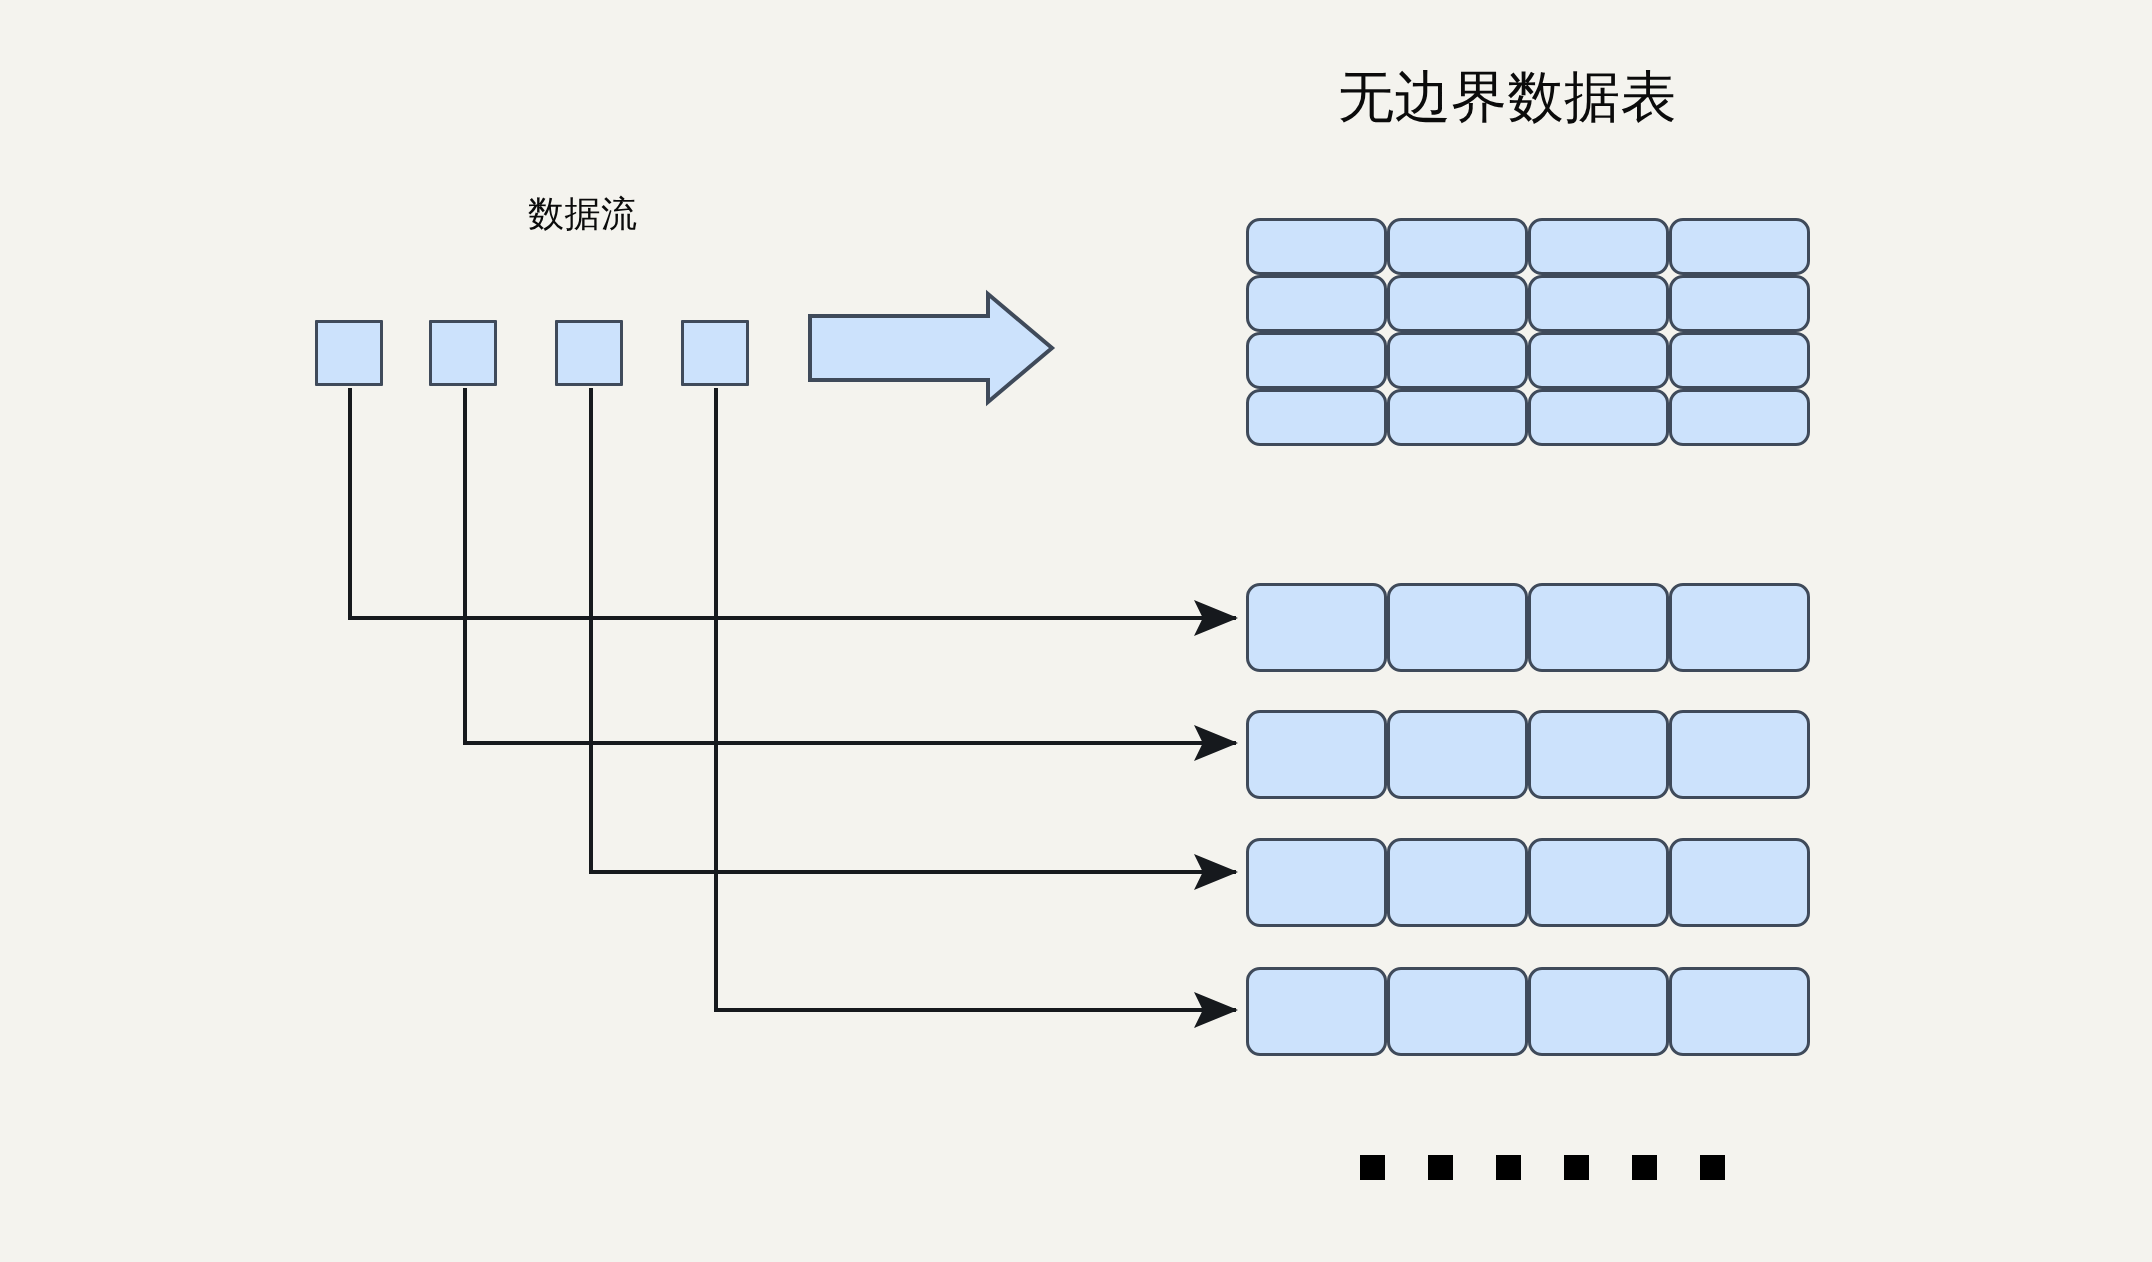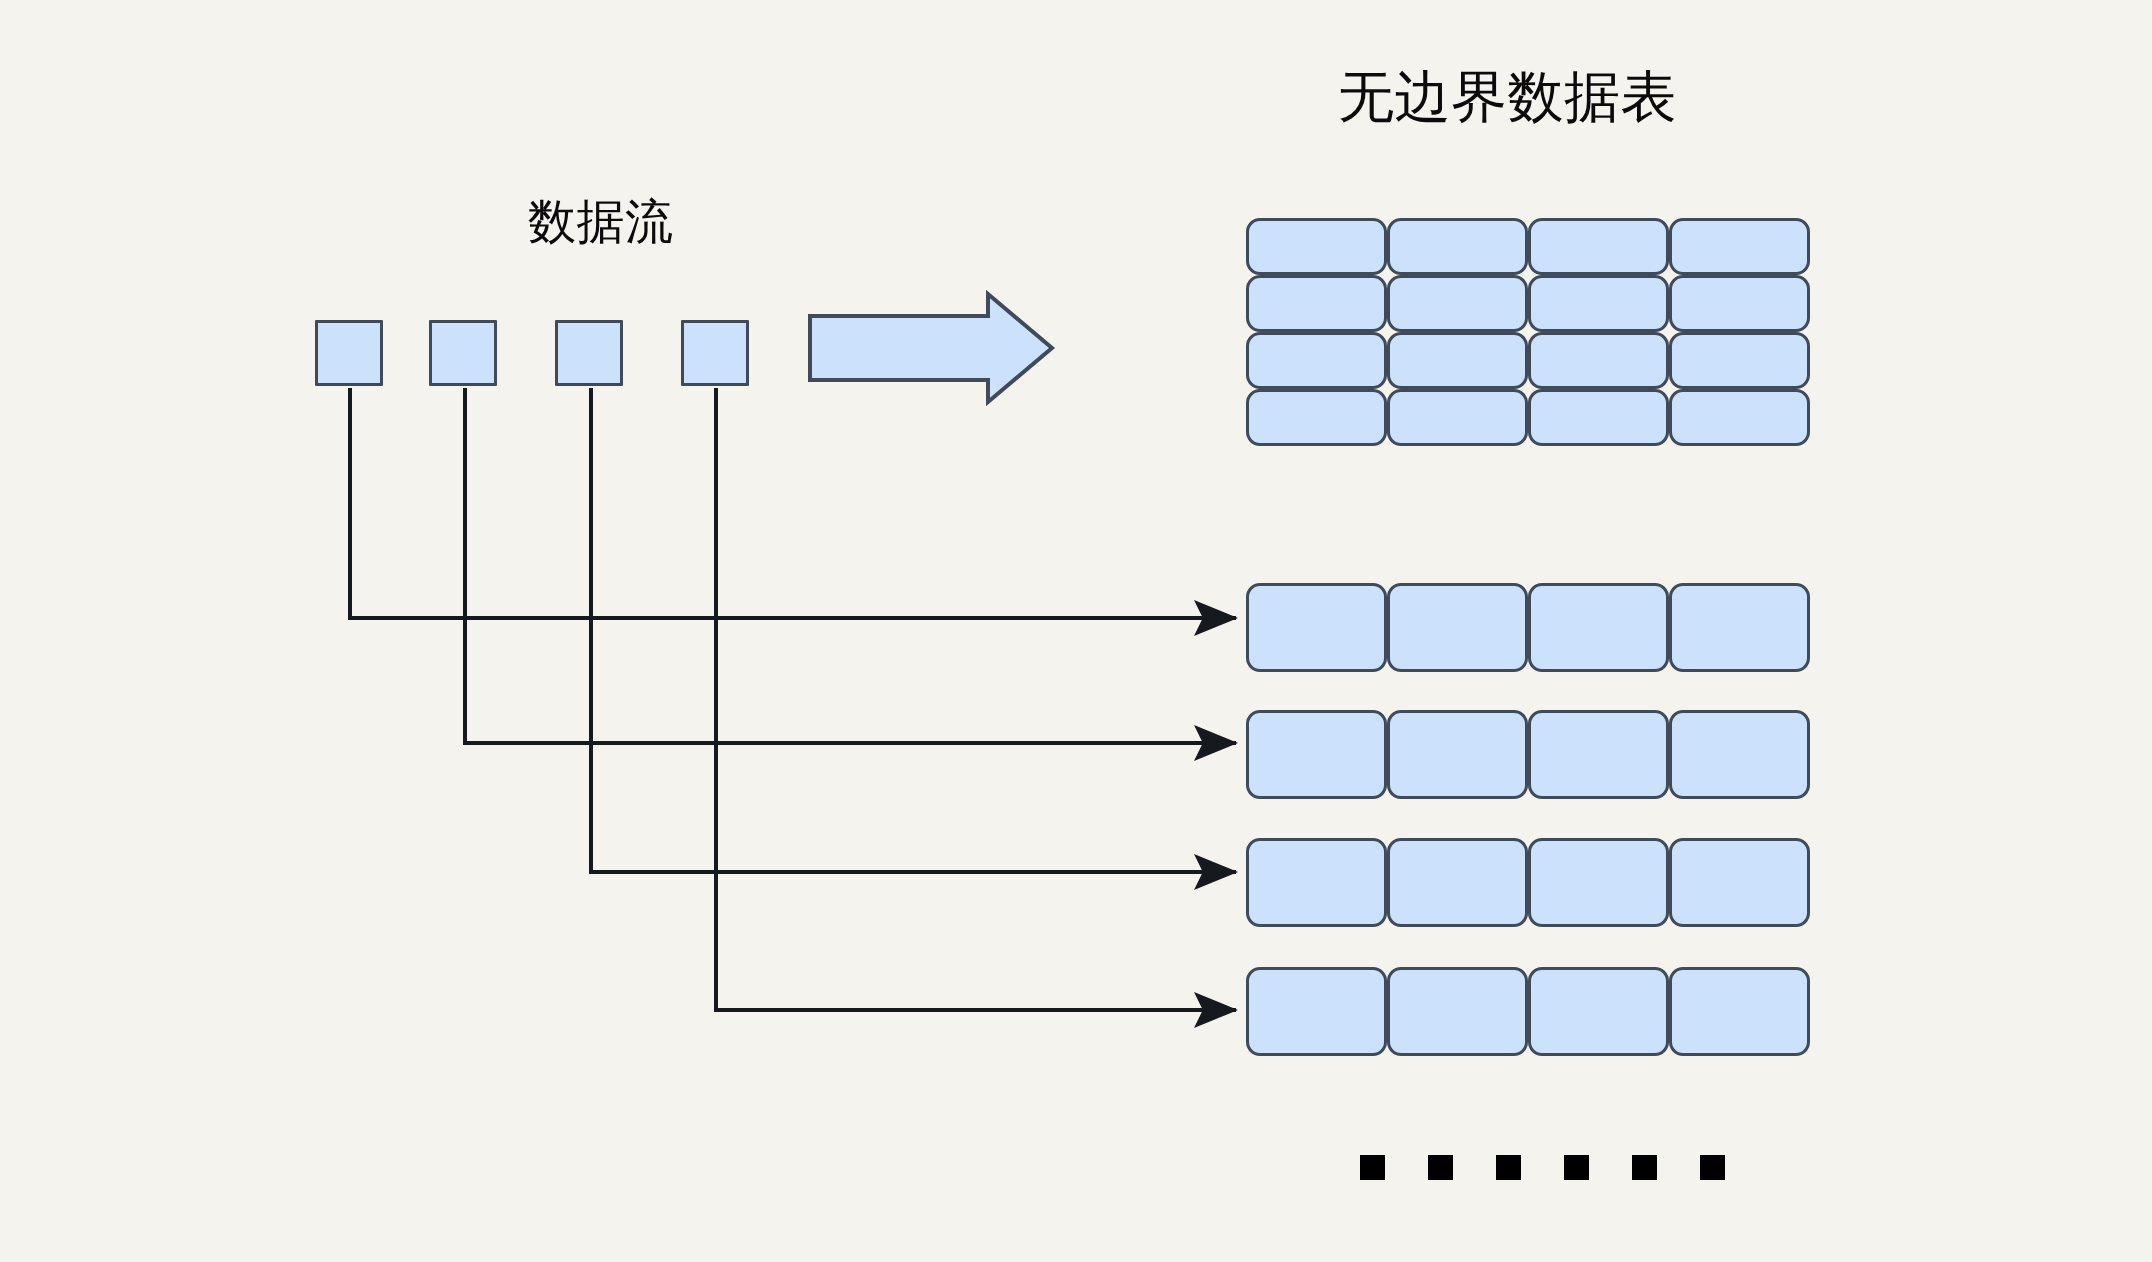--- a/index.html
+++ b/index.html
@@ -29,21 +29,21 @@
     font-weight: 400;
     white-space: nowrap;
     letter-spacing: 0.5px;
   }
   #title-unbounded-table {
     font-size: 56px;
     left: 1310px;
     top: 60px;
   }
   #label-data-stream {
-    font-size: 48px;
+    font-size: 36px;
     left: 500px;
     top: 190px;
   }
   .stream-box {
     position: absolute;
     width: 68px;
     height: 66px;
     background: #cce2fc;
     border: 3px solid #3f4a5a;
     box-sizing: border-box;

